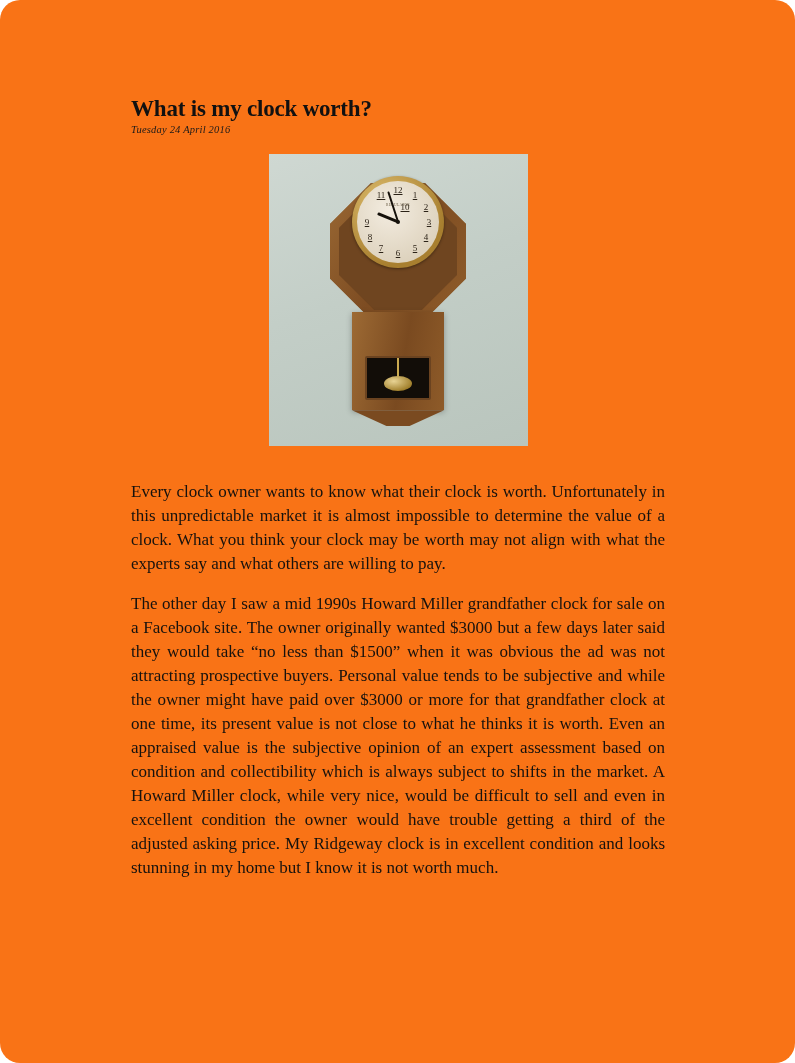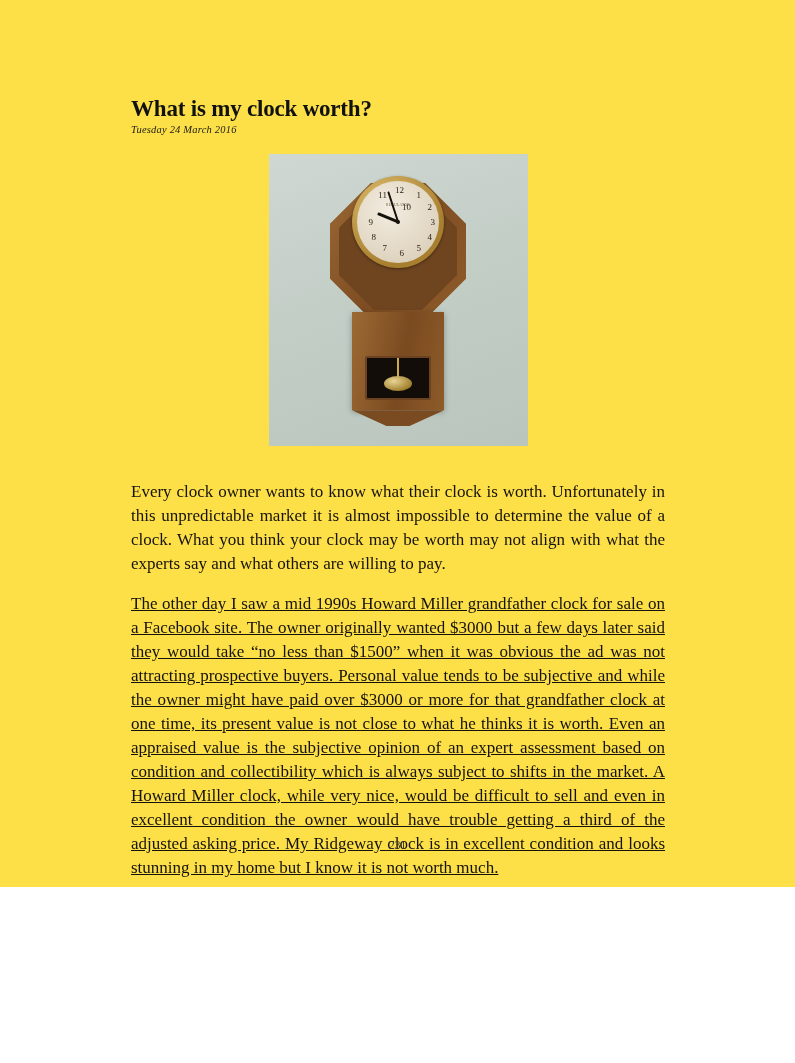--- a/index.html
+++ b/index.html
@@ -7,24 +7,25 @@
     padding: 0;
     background: #ffffff;
   }
   body {
     font-family: "Liberation Serif", serif;
     color: #1a1a1a;
   }
   .page {
     position: relative;
     width: 795px;
-    height: 887px;
+    height: 1063px;
     margin: 0 auto;
-    background: #fde047;
+    background: #f97316;
     overflow: hidden;
+    border-radius: 20px;
   }
   .content {
     position: absolute;
     left: 131px;
     top: 96px;
     width: 534px;
   }
   .article-title {
     font-family: "Liberation Serif", serif;
     font-weight: bold;
@@ -96,22 +97,23 @@
     height: 82px;
     border-radius: 50%;
     background: radial-gradient(circle at 40% 35%, #f3ece0, #ddd2bd 75%, #c9bda6 100%);
   }
   .numeral {
     position: absolute;
     font-family: "Liberation Serif", serif;
     font-size: 9px;
     color: #2b2217;
     width: 12px;
-    text-align: right;
+    text-align: center;
     line-height: 10px;
+    text-decoration: underline;
   }
   .brandmark {
     position: absolute;
     left: 0;
     right: 0;
     top: 22px;
     text-align: center;
     font-size: 3.6px;
     letter-spacing: 0.3px;
     color: #6a5c44;
@@ -202,21 +204,20 @@
     font-family: "Liberation Serif", serif;
     font-size: 17px;
     line-height: 24px;
     text-align: justify;
     text-justify: inter-word;
     margin: 0 0 16px 0;
     color: #16120e;
   }
   .body-text p:last-child {
     margin-bottom: 16px;
-    text-decoration: underline;
   }
   .page-number {
     position: absolute;
     left: 0;
     right: 0;
     bottom: 36px;
     text-align: center;
     font-family: "Liberation Serif", serif;
     font-size: 11.5px;
     color: #333333;
@@ -224,21 +225,21 @@
 </style>
 </head>
 <body>
 
 <div class="page">
 
   <div class="content">
 
     <h1 class="article-title">What is my clock worth?</h1>
 
-    <p class="article-date">Tuesday 24 March 2016</p>
+    <p class="article-date">Tuesday 24 April 2016</p>
 
     <div class="figure">
       <div class="photo">
 
         <div class="clock-head">
           <div class="clock-head-inner"></div>
         </div>
 
         <div class="bezel">
           <div class="dial">
@@ -272,15 +273,14 @@
       </div>
     </div>
 
     <div class="body-text">
       <p>Every clock owner wants to know what their clock is worth. Unfortunately in this unpredictable market it is almost impossible to determine the value of a clock. What you think your clock may be worth may not align with what the experts say and what others are willing to pay.</p>
       <p>The other day I saw a mid 1990s Howard Miller grandfather clock for sale on a Facebook site. The owner originally wanted $3000 but a few days later said they would take “no less than $1500” when it was obvious the ad was not attracting prospective buyers. Personal value tends to be subjective and while the owner might have paid over $3000 or more for that grandfather clock at one time, its present value is not close to what he thinks it is worth. Even an appraised value is the subjective opinion of an expert assessment based on condition and collectibility which is always subject to shifts in the market. A Howard Miller clock, while very nice, would be difficult to sell and even in excellent condition the owner would have trouble getting a third of the adjusted asking price. My Ridgeway clock is in excellent condition and looks stunning in my home but I know it is not worth much.</p>
     </div>
 
   </div>
 
-  <div class="page-number">231</div>
 
 </div>
 
 </body></html>

